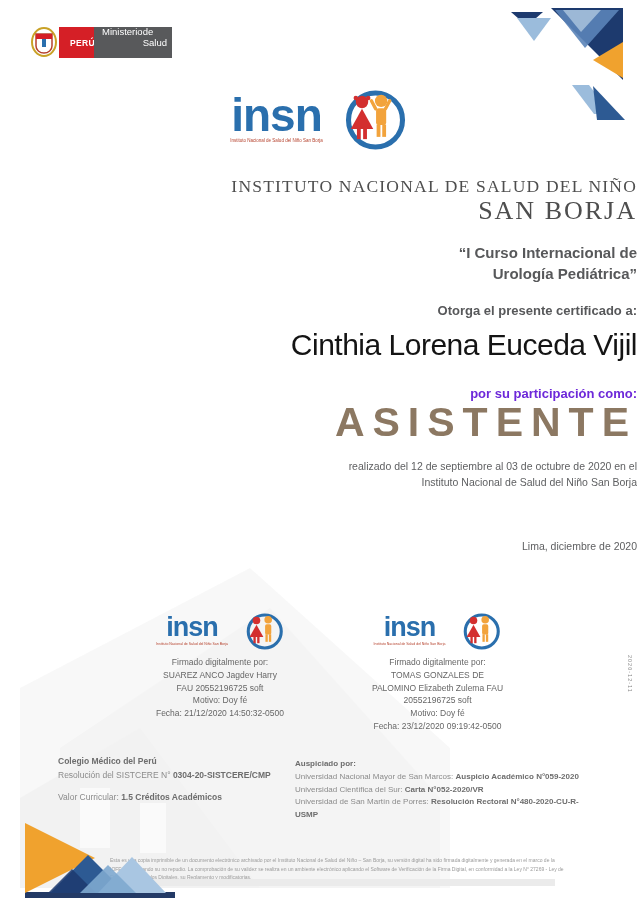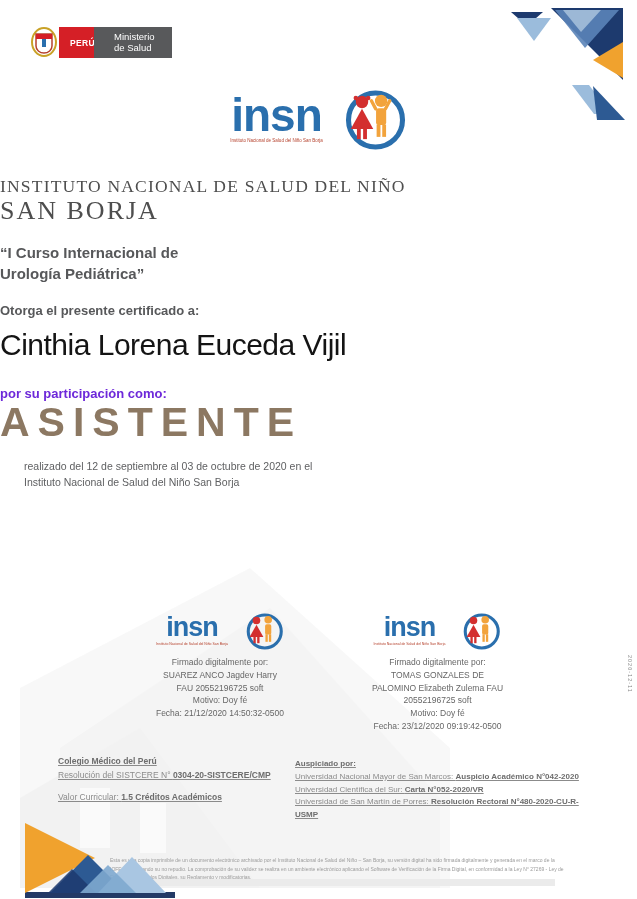--- a/index.html
+++ b/index.html
@@ -1,25 +1,25 @@
 <!DOCTYPE html>
 <html><head>
 <meta charset="utf-8">
 <style>
   html,body{margin:0;padding:0;background:#ffffff;}
   #page{position:relative;width:637px;height:899px;background:#ffffff;overflow:hidden;
         font-family:"Liberation Sans",sans-serif;}
   .abs{position:absolute;}
-  .center{left:0;right:0;text-align:left;}
+  .center{left:0;right:0;text-align:right;}
 
   
   #peru-box{left:59px;top:27px;width:47px;height:31px;background:#d51f26;color:#fff;
     display:flex;align-items:center;justify-content:center;font-size:8.5px;font-weight:bold;letter-spacing:.3px;}
   #ministry-box{left:94px;top:27px;width:78px;height:31px;background:#58595b;color:#fff;
-    display:flex;flex-direction:column;justify-content:center;padding-left:20px;box-sizing:border-box;
+    display:flex;flex-direction:row;justify-content:center;padding-left:8px;box-sizing:border-box;
     font-size:9.5px;line-height:1.15;}
   #coat{left:31px;top:26px;width:26px;height:32px;}
 
   
   #tr-corner{right:0;top:0;width:160px;height:160px;}
   #bl-corner{left:20px;bottom:0;width:170px;height:80px;}
 
   
   #watermark{left:20px;top:548px;width:430px;height:340px;opacity:.55;}
 
@@ -48,21 +48,21 @@
 
   
   .sig{top:612px;text-align:center;}
   #sig-left{left:130px;width:180px;}
   #sig-right{left:345px;width:185px;}
   .sig-lines{margin-top:5px;font-size:8.5px;color:#666;line-height:1.5;}
 
   #side-note{right:4px;top:655px;writing-mode:vertical-rl;font-size:5.5px;color:#8a8a8a;letter-spacing:1px;}
 
   
-  .info{font-size:8.5px;color:#8b8b8b;line-height:1.6;text-align:left;text-decoration:underline;}
+  .info{font-size:8.5px;color:#8b8b8b;line-height:1.6;text-align:left;}
   .info .t{font-weight:bold;color:#6d6d6d;}
   .info b{color:#6d6d6d;}
   #cmp-block{left:58px;top:755px;width:235px;}
   #cmp-block .gap{height:9px;}
   #sponsor-block{left:295px;top:758px;width:305px;font-size:8px;}
 
   #fine-print{left:110px;top:856px;width:455px;font-size:5px;color:#9b9b9b;line-height:1.7;text-align:left;}
   #gray-band{left:150px;top:879px;width:405px;height:7px;background:#ebebeb;}
 </style>
 </head>
@@ -139,20 +139,21 @@
   <div id="recipient" class="abs center">Cinthia Lorena Euceda Vijil</div>
   <div id="participation" class="abs center">por su participación como:</div>
   <div id="role" class="abs center">ASISTENTE</div>
 
   <div id="realized" class="abs center">
     <div>realizado del 12 de septiembre al 03 de octubre de 2020 en el</div>
     <div>Instituto Nacional de Salud del Niño San Borja</div>
   </div>
 
 
+  <div id="place-date" class="abs center">Lima, diciembre de 2020</div>
 
   <div id="sig-left" class="abs sig">
     <div class="insn-logo sig-logo">
       <span style="text-align:center;">
         <span class="insn-word">insn</span>
         <span class="insn-sub">Instituto Nacional de Salud del Niño San Borja</span>
       </span>
       <svg width="44" height="39" viewBox="0 0 64 56" aria-hidden="true">
         <circle cx="36" cy="28" r="24" fill="none" stroke="#2a6fad" stroke-width="4.5"></circle>
         <circle cx="24" cy="12" r="5.5" fill="#d32f2f"></circle>
@@ -206,21 +207,21 @@
 
   <div id="cmp-block" class="abs info">
     <div class="t">Colegio Médico del Perú</div>
     <div><span>Resolución del SISTCERE N° </span><b>0304-20-SISTCERE/CMP</b></div>
     <div class="gap"></div>
     <div><span>Valor Curricular: </span><b>1.5 Créditos Académicos</b></div>
   </div>
 
   <div id="sponsor-block" class="abs info">
     <div class="t">Auspiciado por:</div>
-    <div><span>Universidad Nacional Mayor de San Marcos: </span><b>Auspicio Académico N°042-2020</b></div>
+    <div><span>Universidad Nacional Mayor de San Marcos: </span><b>Auspicio Académico N°059-2020</b></div>
     <div><span>Universidad Científica del Sur: </span><b>Carta N°052-2020/VR</b></div>
     <div><span>Universidad de San Martín de Porres: </span><b>Resolución Rectoral N°480-2020-CU-R-USMP</b></div>
   </div>
 
   <div id="fine-print" class="abs">Esta es una copia imprimible de un documento electrónico archivado por el Instituto Nacional de Salud del Niño – San Borja, su versión digital ha sido firmada digitalmente y generada en el marco de la IOFE, garantizando su no repudio. La comprobación de su validez se realiza en un ambiente electrónico aplicando el Software de Verificación de la Firma Digital, en conformidad a la Ley N° 27269 - Ley de Firmas y Certificados Digitales, su Reglamento y modificatorias.</div>
   <div id="gray-band" class="abs"></div>
 
   <svg id="bl-corner" class="abs" viewBox="0 0 170 80" aria-hidden="true">
     <rect x="5" y="73" width="150" height="6" fill="#233a66"></rect>
     <polygon points="5,4 5,74 75,39" fill="#f0a22e"></polygon>

